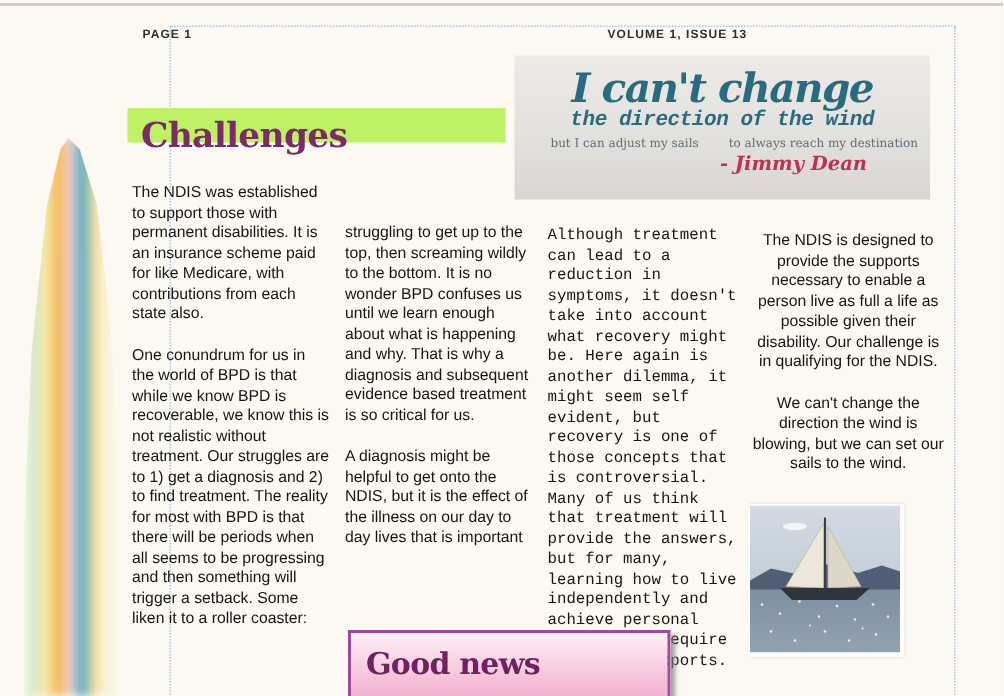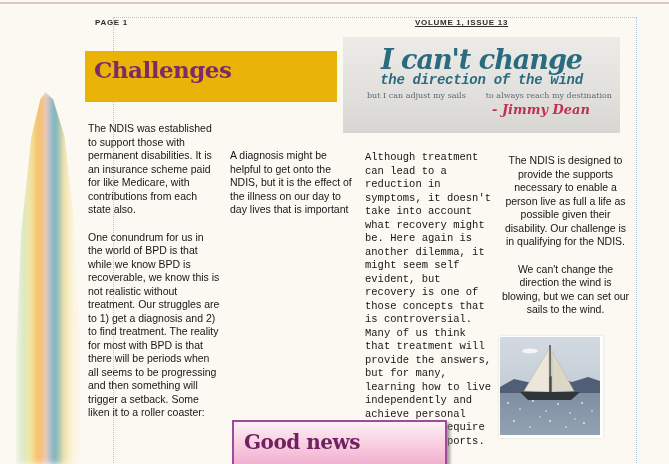--- a/index.html
+++ b/index.html
@@ -8,54 +8,54 @@
     background:#fcf8f2;font-family:"Liberation Sans",sans-serif;
   }
   .topline{position:absolute;top:2px;left:0;width:669px;height:2px;background:#dbc5c9;}
   .margin-guides{
     position:absolute;left:113px;top:17px;width:522px;height:447px;
     border-left:1px dotted #a9c6dd;border-top:1px dotted #a9c6dd;border-right:1px dotted #a9c6dd;
     pointer-events:none;
   }
   .masthead{position:absolute;top:18px;font-size:8px;font-weight:bold;letter-spacing:.7px;color:#2e2e2e;text-align:right;}
   .masthead.left{left:95px;}
-  .masthead.right{left:415px;text-decoration:underline;}
+  .masthead.right{left:405px;}
   .stripe{
     position:absolute;left:16px;top:92px;width:64px;height:372px;
     background:linear-gradient(90deg,
       rgba(190,225,185,0) 0%,
       rgba(170,215,160,.55) 9%,
       rgba(246,232,150,.75) 22%,
       rgba(241,174,62,.9) 36%,
       rgba(247,203,205,.85) 48%,
       rgba(66,158,190,.9) 60%,
       rgba(246,222,148,.85) 74%,
       rgba(250,240,200,.45) 88%,
       rgba(255,255,255,0) 100%);
     filter:blur(3px);
     clip-path:polygon(46% 0%,58% 2%,76% 12%,90% 34%,100% 64%,100% 100%,0% 100%,0% 70%,8% 38%,24% 12%,38% 2%);
   }
-  .banner{position:absolute;left:85px;top:51px;width:252px;height:51px;background:#eab308;}
+  .banner{position:absolute;left:85px;top:72px;width:252px;height:23px;background:#bef264;}
   .banner h1{
     margin:0;padding:5px 0 0 9px;font-family:"DejaVu Serif",serif;font-weight:bold;
     font-size:23px;color:#7c2a68;letter-spacing:-.5px;
   }
   .quote{
     position:absolute;left:343px;top:37px;width:277px;height:96px;
     background:linear-gradient(180deg,#edebe8 0%,#e2e0dd 60%,#d8d6d3 100%);
     text-align:center;overflow:hidden;
   }
   .q1{font-family:"DejaVu Serif",serif;font-style:italic;font-weight:bold;color:#2a6b80;
       font-size:27px;line-height:1;margin-top:9px;letter-spacing:-1px;}
   .q2{font-family:Liberation Mono, monospace;font-style:italic;font-weight:bold;color:#2a6b80;
       font-size:14px;line-height:1.1;letter-spacing:-.3px;}
   .q3{font-family:"DejaVu Serif",serif;font-size:8px;color:#5f6b7a;margin-top:3px;
       display:flex;justify-content:center;gap:20px;margin-left:16px;}
   .q4{font-family:"DejaVu Serif",serif;font-style:italic;font-weight:bold;color:#c12f52;
-      font-size:13px;text-align:right;padding-right:30px;margin-top:2px;}
+      font-size:13px;text-align:right;padding-right:42px;margin-top:2px;}
   .col{position:absolute;font-size:10.5px;line-height:13.5px;color:#161616;}
   .col p{margin:0 0 14px 0;}
   .col1{left:88px;top:122px;width:133px;}
   .col2{left:230px;top:149px;width:124px;}
   .col3{left:365px;top:151px;width:128px;font-family:Liberation Mono, monospace;}
   .col4{left:500px;top:154px;width:131px;text-align:center;}
   .sailboat{position:absolute;left:499px;top:336px;width:102px;height:100px;background:#fff;
     box-shadow:0 0 2px rgba(0,0,0,.15);padding:1px;}
   .sailboat svg{display:block;}
   .goodnews{
@@ -96,20 +96,21 @@
     </div>
     <div class="q4">- Jimmy Dean</div>
   </div>
 
   <div class="col col1">
     <p>The NDIS was established to support those with permanent disabilities. It is an insurance scheme paid for like Medicare, with contributions from each state also.</p>
     <p>One conundrum for us in the world of BPD is that while we know BPD is recoverable, we know this is not realistic without treatment. Our struggles are to 1) get a diagnosis and 2) to find treatment.  The reality for most with BPD is that there will be periods when all seems to be progressing and then something will trigger a setback. Some liken it to a roller coaster:</p>
   </div>
 
   <div class="col col2">
+    <p>struggling to get up to the top, then screaming wildly to the bottom.  It is no wonder BPD confuses us until we learn enough about what is happening and why. That is why a diagnosis and subsequent evidence based treatment is so critical for us.</p>
     <p>A diagnosis might be helpful to get onto the NDIS, but it is the effect of the illness on our day to day lives that is important</p>
   </div>
 
   <div class="col col3">
     <p>Although treatment can lead to a reduction in symptoms, it doesn't take into account what recovery might be. Here again is another dilemma, it might seem self evident, but recovery is one of those concepts that is controversial. Many of us think that treatment will provide the answers, but for many, learning how to live independently and achieve personal goals might require different supports.</p>
   </div>
 
   <div class="col col4">
     <p>The NDIS is designed to provide the supports necessary to enable a person live as full a life as possible given their disability. Our challenge is in qualifying for the NDIS.</p>
     <p>We can't change the direction the wind is blowing, but we can set our sails to the wind.</p>

